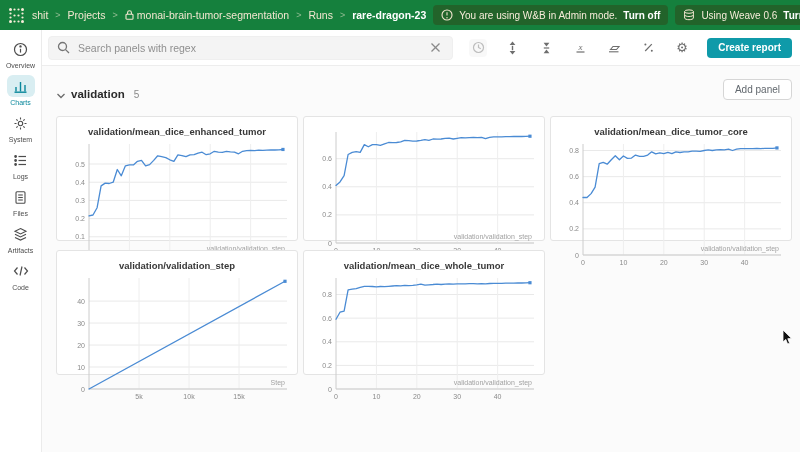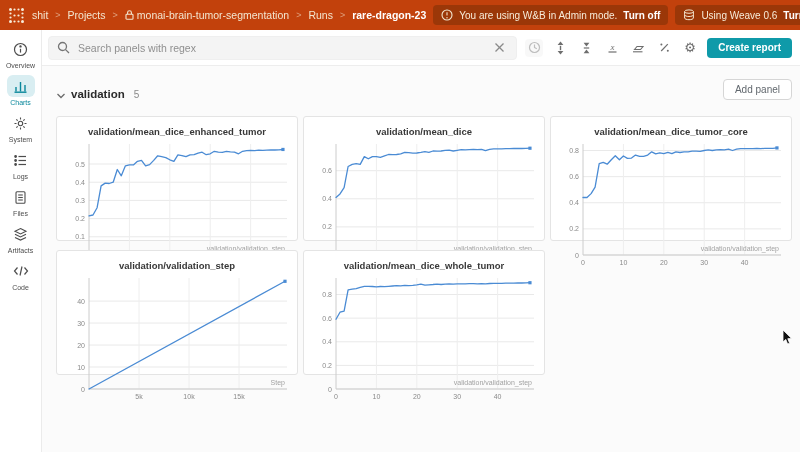--- a/index.html
+++ b/index.html
@@ -3,21 +3,21 @@
 <meta charset="utf-8">
 <style>
   * { box-sizing: border-box; }
   html,body { margin:0; padding:0; }
   body {
     width:800px; height:452px; overflow:hidden; position:relative;
     font-family:"Liberation Sans", sans-serif; background:#fbfbfb;
   }
   
   .topbar {
-    height:30px; background:#c2410c; display:flex; align-items:center;
+    height:30px; background:#15803d; display:flex; align-items:center;
     padding:0 10px 0 8px; gap:7px; color:#f7ecd9; font-size:10.5px; white-space:nowrap;
   }
   .crumb { color:#f3e6d0; cursor:pointer; }
   .crumb.current { color:#ffffff; font-weight:bold; }
   .crumb-sep { color:rgba(247,236,217,0.55); font-size:9px; }
   .crumb-lock { display:inline-flex; margin-right:3px; vertical-align:-1px; }
   .pill {
     background:rgba(66,33,0,0.30); border-radius:4px; padding:4px 8px;
     display:flex; align-items:center; gap:6px; font-size:10px; cursor:pointer;
   }
@@ -38,21 +38,21 @@
   .side-item .ic { width:28px; height:22px; border-radius:6px; display:flex; align-items:center; justify-content:center; }
   .side-item .lbl { font-size:7px; }
   .side-item.active { color:#09879b; }
   .side-item.active .ic { background:#d9eef2; }
   .side-item svg { stroke:#4d4d4d; }
   .side-item.active svg { stroke:#09879b; }
   
   .main { margin-left:42px; }
   .toolbar {
     height:36px; background:#fff; border-bottom:1px solid #ededed;
-    display:flex; align-items:center; padding:0 8px 0 6px; gap:8px;
+    display:flex; align-items:center; padding:0 8px 0 6px; gap:16px;
   }
   .search {
     flex:1; height:24px; background:#f4f4f4; border:1px solid #efefef; border-radius:4px;
     display:flex; align-items:center; padding:0 8px; gap:6px;
   }
   .search input {
     flex:1; border:none; outline:none; background:transparent; font-size:10.5px;
     font-family:"Liberation Sans", sans-serif; color:#333;
   }
   .search input::placeholder { color:#8f8f8f; }
@@ -321,21 +321,20 @@
             <line x1="191.6326530612245" x2="191.6326530612245" y1="6" y2="117" stroke="#eeeeee" stroke-width="1"></line>
             <text x="191.6326530612245" y="126.5" text-anchor="middle" font-size="7" fill="#8a8a8a">40</text>
             <line x1="30" x2="30" y1="6" y2="117" stroke="#cccccc" stroke-width="1"></line>
             <line x1="30" x2="228" y1="117" y2="117" stroke="#cccccc" stroke-width="1"></line>
             <text x="226" y="113" text-anchor="end" font-size="7" fill="#a2a2a2">validation/validation_step</text>
             <polyline points="30.0,77.9 34.0,77.0 38.1,69.7 42.1,47.9 46.2,45.1 50.2,45.5 54.2,44.2 58.3,31.5 62.3,37.8 66.4,27.8 70.4,26.9 74.4,26.9 78.5,23.3 82.5,22.4 86.6,27.8 90.6,26.6 94.7,22.4 98.7,17.8 102.7,18.7 106.8,19.6 110.8,21.8 114.9,23.3 118.9,16.9 122.9,17.6 127.0,18.7 131.0,16.9 135.1,16.6 139.1,15.1 143.1,14.2 147.2,16.7 151.2,15.8 155.3,13.3 159.3,14.2 163.3,14.4 167.4,13.3 171.4,13.8 175.5,14.2 179.5,15.8 183.6,13.3 187.6,12.6 191.6,12.4 195.7,12.6 199.7,12.2 203.8,12.4 207.8,12.2 211.8,12.0 215.9,12.0 219.9,11.8 224.0,11.5" fill="none" stroke="#4a8bd4" stroke-width="1.3" stroke-linejoin="round" stroke-linecap="round"></polyline>
             <rect x="222.3591836734694" y="9.859016393442625" width="3.2" height="3.2" fill="#4a8bd4"></rect>
           </svg>
       </div>
       <div class="panel">
-        <div class="panel-title">validation/mean_dice</div>
         <svg class="chart" width="236" height="133" viewBox="0 0 236 133">
             <line x1="30" x2="228" y1="117" y2="117" stroke="#e9e9e9" stroke-width="1"></line>
             <text x="26" y="119.5" text-anchor="end" font-size="7" fill="#8a8a8a">0</text>
             <line x1="30" x2="228" y1="88.89873417721519" y2="88.89873417721519" stroke="#e9e9e9" stroke-width="1"></line>
             <text x="26" y="91.39873417721519" text-anchor="end" font-size="7" fill="#8a8a8a">0.2</text>
             <line x1="30" x2="228" y1="60.79746835443038" y2="60.79746835443038" stroke="#e9e9e9" stroke-width="1"></line>
             <text x="26" y="63.29746835443038" text-anchor="end" font-size="7" fill="#8a8a8a">0.4</text>
             <line x1="30" x2="228" y1="32.69620253164558" y2="32.69620253164558" stroke="#e9e9e9" stroke-width="1"></line>
             <text x="26" y="35.19620253164558" text-anchor="end" font-size="7" fill="#8a8a8a">0.6</text>
             <text x="30" y="126.5" text-anchor="middle" font-size="7" fill="#8a8a8a">0</text>

